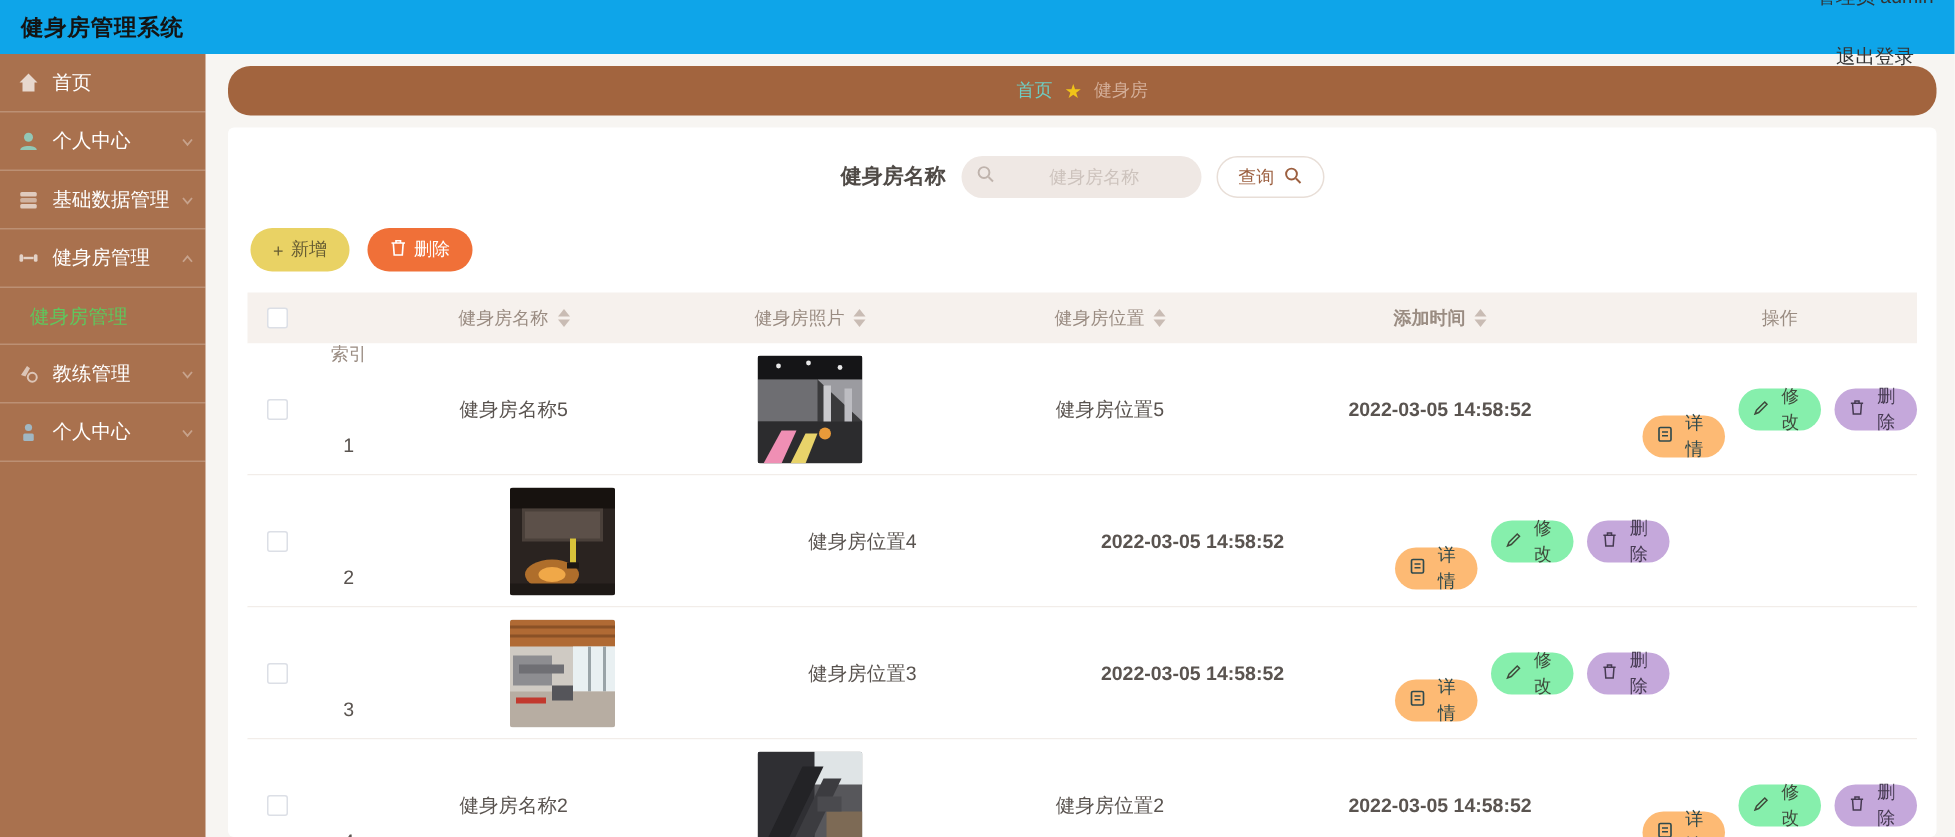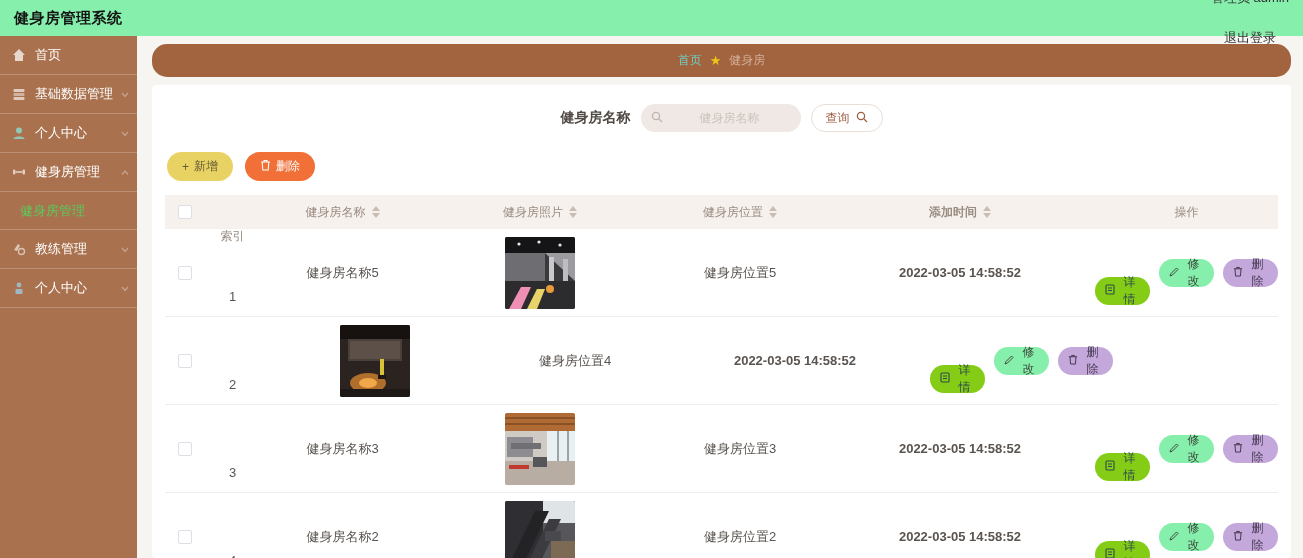--- a/index.html
+++ b/index.html
@@ -1,21 +1,21 @@
 <!DOCTYPE html>
 <html><head>
 <meta charset="utf-8">
 <style>
   * { margin:0; padding:0; box-sizing:border-box; }
   html,body { width:1303px; height:558px; overflow:hidden;
     font-family:"Liberation Sans","DejaVu Sans",sans-serif; background:#F7F5F2; }
 
   
   .topbar { position:absolute; left:0; top:0; width:1303px; height:36px;
-    background:#86efac; display:flex; align-items:center; justify-content:space-between;
+    background:#0ea5e9; display:flex; align-items:center; justify-content:space-between;
     padding:0 14px; z-index:5; }
   .topbar-title { font-size:15px; font-weight:bold; color:#141414; letter-spacing:.5px; }
   .topbar-right { display:flex; align-items:center; gap:22px; font-size:13px; color:#333;flex-direction:column; }
   .topbar-link { cursor:pointer; }
 
   
   .sidebar { position:absolute; left:0; top:36px; width:137px; height:522px;
     background:#A9714E; color:#fff; }
   .menu-item { height:39px; display:flex; align-items:center; gap:9px;
     padding:0 8px 0 12px; font-size:13px; border-bottom:1px solid rgba(255,255,255,.22);
@@ -75,21 +75,21 @@
   .sort { display:inline-flex; flex-direction:column; gap:2px; margin-left:3px; }
   .sort i { width:0; height:0; border-left:4px solid transparent; border-right:4px solid transparent; }
   .sort .up { border-bottom:5px solid #C9BCB4; }
   .sort .dn { border-top:5px solid #C9BCB4; }
 
   .photo { width:70px; height:72px; border-radius:2px; overflow:hidden; }
   .photo svg { display:block; }
 
   .pill { height:28px; padding:0 10px; border:none; border-radius:14px; font-size:12px;
     display:flex; align-items:center; gap:4px; cursor:pointer; }
-  .pill-detail { background:#84cc16; color:#2f4a4d;margin-top:36px; }
+  .pill-detail { background:#fdba74; color:#2f4a4d;margin-top:36px; }
   .pill-edit   { background:#86efac; color:#3f4b3c; }
   .pill-remove { background:#C5A8DB; color:#463a52; }
 
   .ico { display:inline-block; }
 </style>
 </head>
 <body>
 
 <div class="topbar">
   <div class="topbar-title">健身房管理系统</div>
@@ -104,40 +104,40 @@
     <span class="mi-icon">
       <svg width="14" height="14" viewBox="0 0 14 14">
           <path d="M7 1 L13 7 L11 7 L11 13 L3 13 L3 7 L1 7 Z" fill="rgba(255,255,255,.85)"></path>
         </svg>
     </span>
     <span>首页</span>
   </div>
   <div class="menu-item">
     <span class="mi-icon">
       <svg width="14" height="14" viewBox="0 0 14 14">
+          <circle cx="7" cy="4.5" r="3" fill="#8ED6C9"></circle>
+          <path d="M1.5 13 C1.5 9.5 12.5 9.5 12.5 13 Z" fill="#8ED6C9"></path>
+        </svg>
+    </span>
+    <span>个人中心</span>
+    <span class="chev">
+      <svg width="8" height="8" viewBox="0 0 8 8">
+          <path d="M1 2 L4 5.5 L7 2" stroke="#fff" stroke-width="1.2" fill="none"></path>
+        </svg>
+    </span>
+  </div>
+  <div class="menu-item">
+    <span class="mi-icon">
+      <svg width="14" height="14" viewBox="0 0 14 14">
           <rect x="1.5" y="2" width="11" height="3" rx="1" fill="rgba(255,255,255,.75)"></rect>
           <rect x="1.5" y="6" width="11" height="3" rx="1" fill="rgba(255,255,255,.55)"></rect>
           <rect x="1.5" y="10" width="11" height="3" rx="1" fill="rgba(255,255,255,.75)"></rect>
         </svg>
     </span>
     <span>基础数据管理</span>
-    <span class="chev">
-      <svg width="8" height="8" viewBox="0 0 8 8">
-          <path d="M1 2 L4 5.5 L7 2" stroke="#fff" stroke-width="1.2" fill="none"></path>
-        </svg>
-    </span>
-  </div>
-  <div class="menu-item">
-    <span class="mi-icon">
-      <svg width="14" height="14" viewBox="0 0 14 14">
-          <circle cx="7" cy="4.5" r="3" fill="#8ED6C9"></circle>
-          <path d="M1.5 13 C1.5 9.5 12.5 9.5 12.5 13 Z" fill="#8ED6C9"></path>
-        </svg>
-    </span>
-    <span>个人中心</span>
     <span class="chev">
       <svg width="8" height="8" viewBox="0 0 8 8">
           <path d="M1 2 L4 5.5 L7 2" stroke="#fff" stroke-width="1.2" fill="none"></path>
         </svg>
     </span>
   </div>
   <div class="menu-item">
     <span class="mi-icon">
       <svg width="14" height="14" viewBox="0 0 14 14">
           <rect x="1" y="4.5" width="2.4" height="5" rx="1" fill="rgba(255,255,255,.8)"></rect>
@@ -360,21 +360,20 @@
             <span>删除</span>
           </button>
         </div>
       </div>
 
       <div class="tr body-row">
         <div class="td c-cb">
             <span class="checkbox"></span>
           </div>
         <div class="td c-idx">3</div>
-        <div class="td c-name">健身房名称3</div>
         <div class="td c-photo">
           <div class="photo">
             <svg width="70" height="72" viewBox="0 0 70 72">
               <rect width="70" height="72" fill="#cfcac3"></rect>
               <rect x="0" y="0" width="70" height="18" fill="#b06a34"></rect>
               <rect x="0" y="4" width="70" height="2" fill="#8a5126"></rect>
                 <rect x="0" y="10" width="70" height="2" fill="#8a5126"></rect>
               <rect x="42" y="18" width="28" height="30" fill="#e9f0f2"></rect>
               <rect x="52" y="18" width="2" height="30" fill="#9aa4a8"></rect>
                 <rect x="62" y="18" width="2" height="30" fill="#9aa4a8"></rect>

